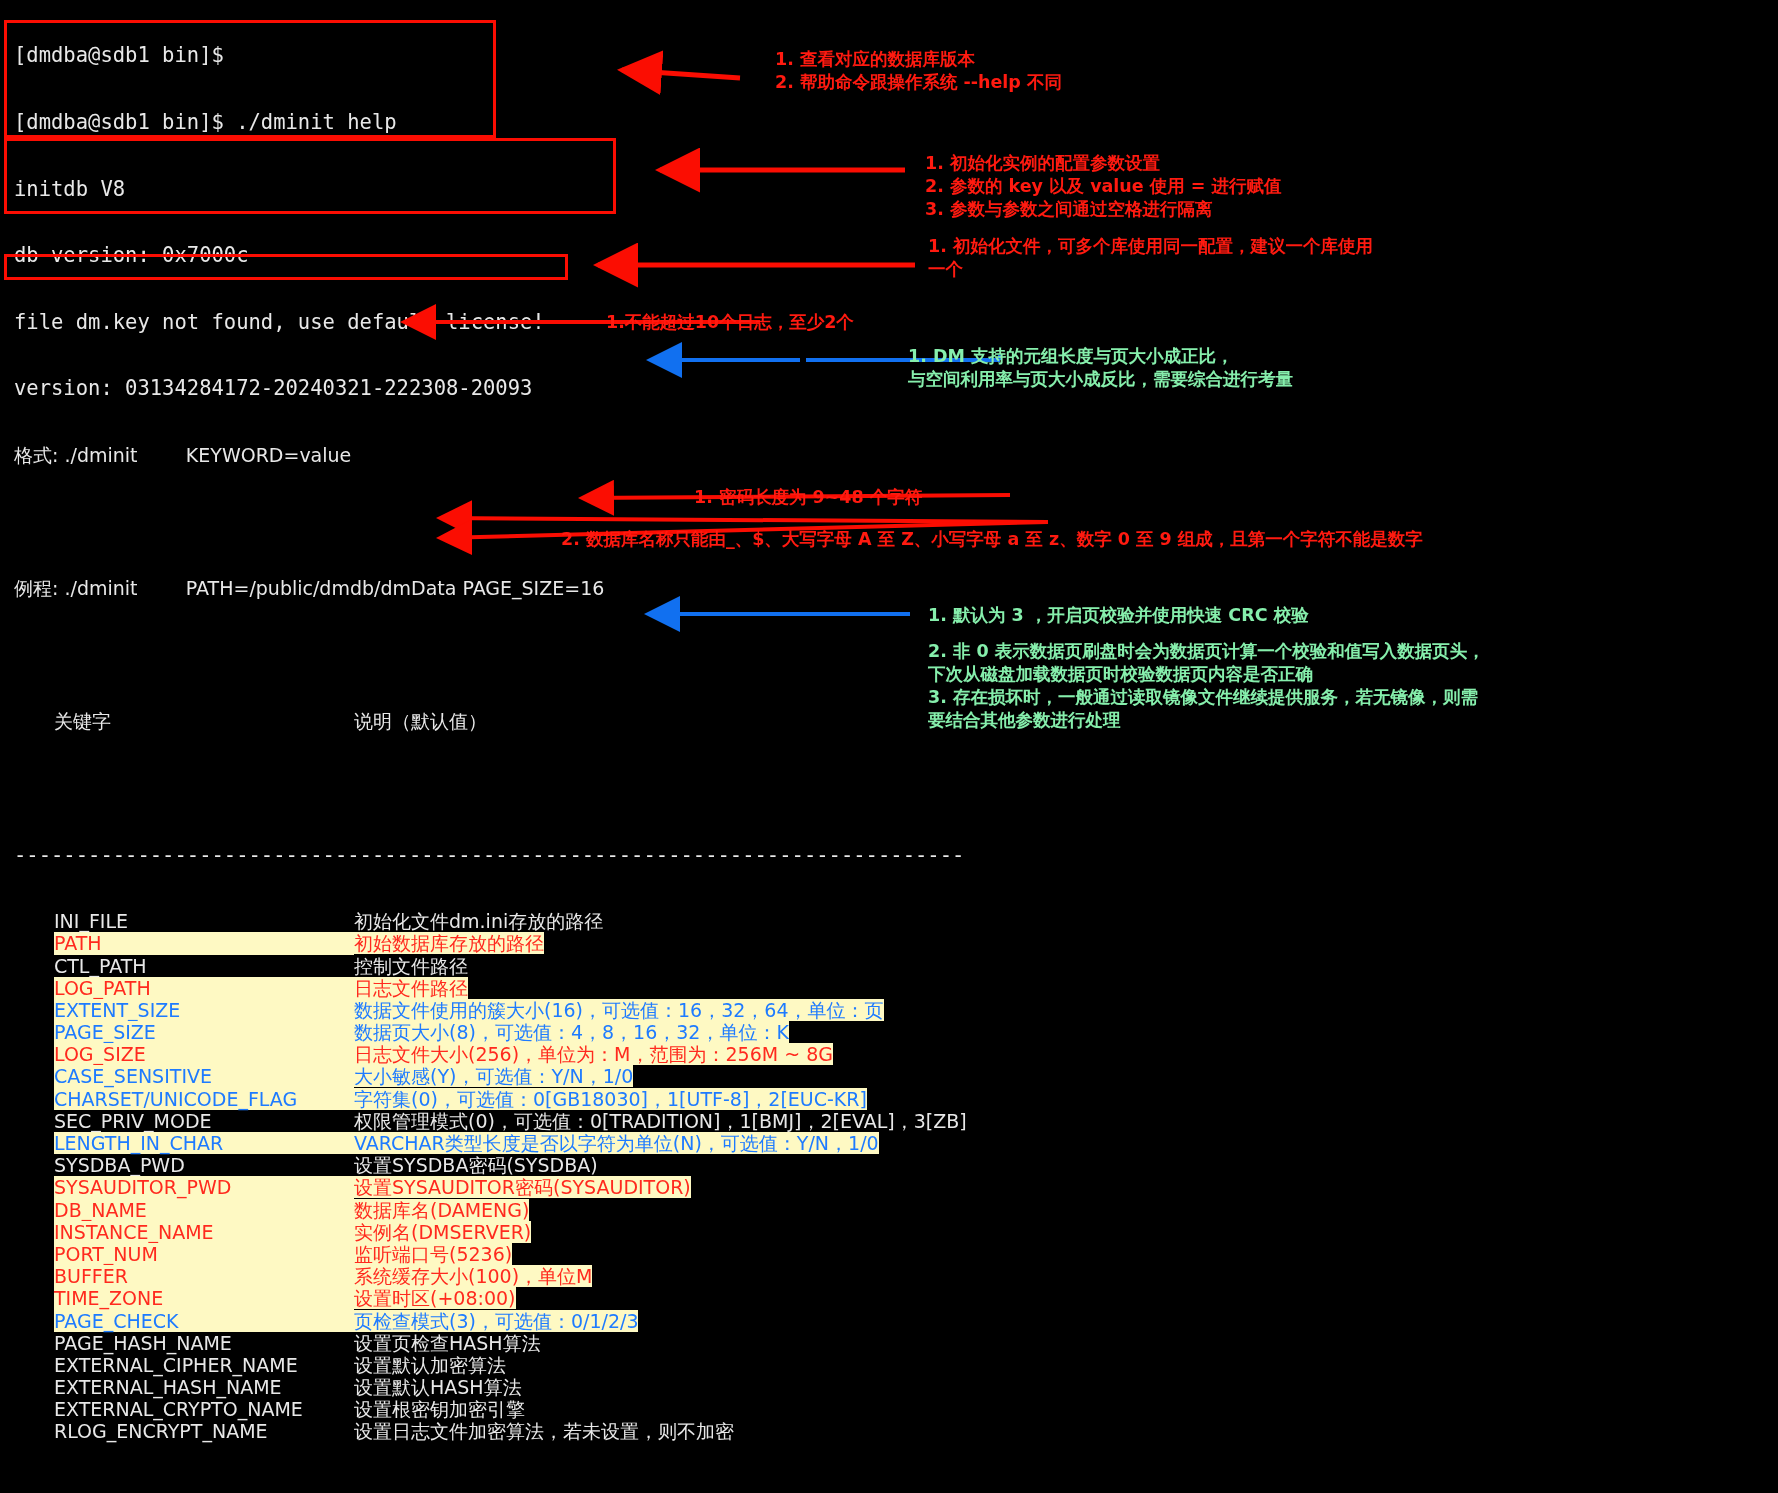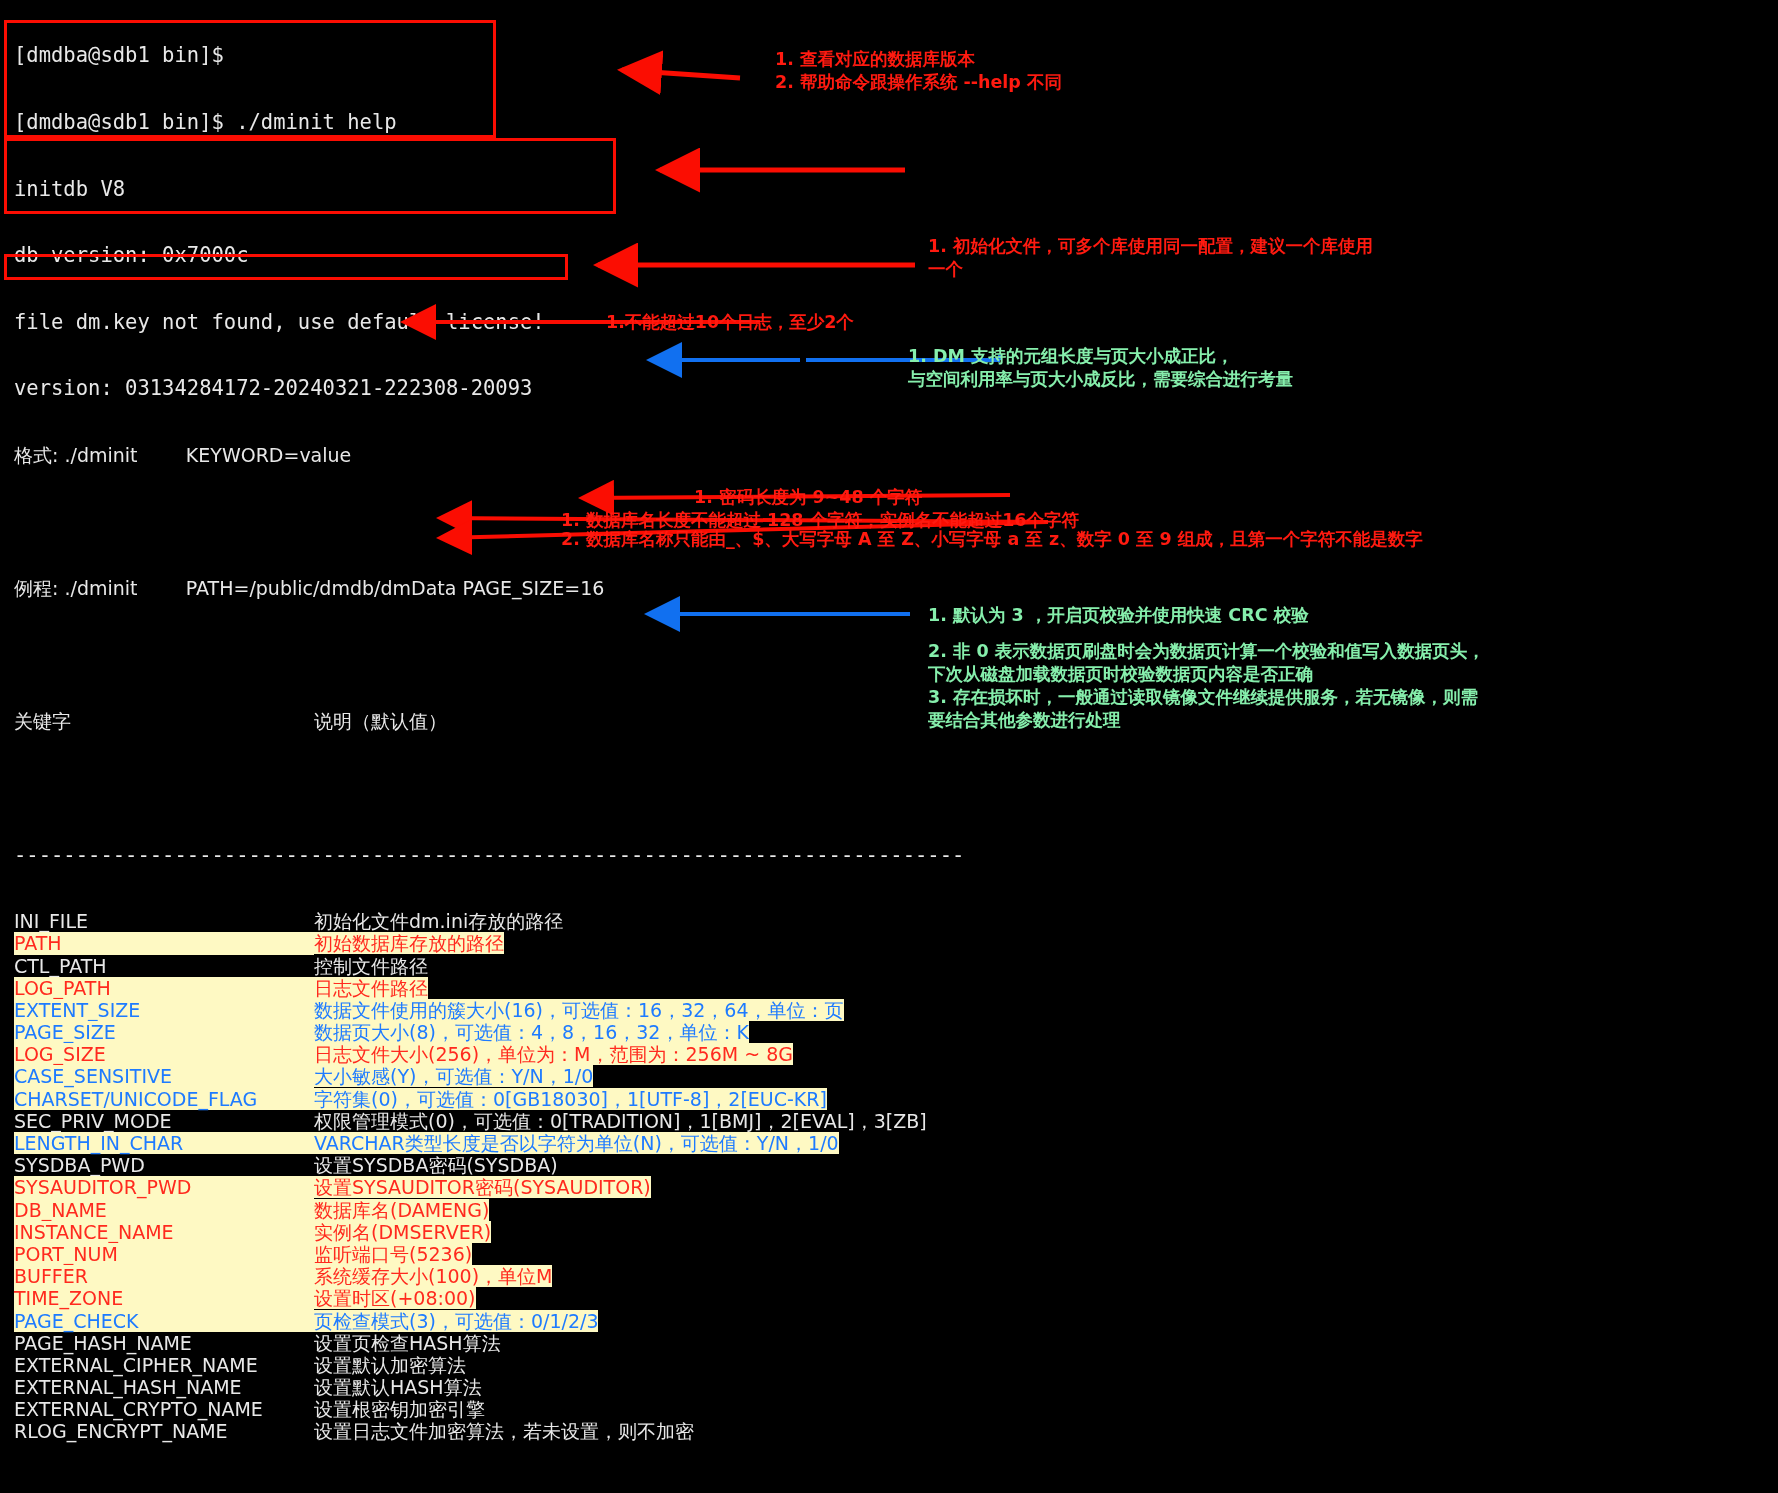--- a/index.html
+++ b/index.html
@@ -7,21 +7,21 @@
     width:1778px;height:1493px;position:relative;overflow:hidden;
     font-family:"DejaVu Sans Mono","Liberation Mono",monospace;
   }
   
   #term{
     position:absolute;left:0;top:0;width:1778px;height:1493px;
     font-size:20.5px;line-height:22.2px;letter-spacing:0px;
     color:#e6e6e6;white-space:pre;
   }
   .line{height:22.2px;display:block;position:relative;padding-left:14px;}
-  .kw{display:inline-block;width:300px;}
+  .kw{display:inline-block;width:300px;margin-left:40px;}
   .white{color:#e8e8e8;}
   .red{color:#ff2a1e;}
   .blue{color:#1e7bff;}
   
   .hl{background:#fef9c3;}
   .cjk{font-family:"DejaVu Sans","Liberation Sans",sans-serif;font-size:19px;}
 
   
   #overlay{position:absolute;left:0;top:0;width:1527px;height:1493px;pointer-events:none;}
   .ann{
@@ -77,26 +77,28 @@
     <line x1="1048" y1="522" x2="440" y2="538" stroke="#fb0d02" stroke-width="4" marker-end="url(#ar)"></line>
     <line x1="910" y1="614" x2="648" y2="614" stroke="#1170f0" stroke-width="4" marker-end="url(#ab)"></line>
   </svg>
 
   <div class="box" style="left:4px;top:20px;width:492px;height:118px;"></div>
   <div class="box" style="left:4px;top:138px;width:612px;height:76px;"></div>
   <div class="box" style="left:4px;top:254px;width:564px;height:26px;"></div>
 
   <div class="ann r" style="left:775px;top:48px;">1. 查看对应的数据库版本
 2. 帮助命令跟操作系统 --help 不同</div>
+  <div class="ann r" style="left:925px;top:152px;">1. 初始化实例的配置参数设置
+2. 参数的 key 以及 value 使用 = 进行赋值
+3. 参数与参数之间通过空格进行隔离</div>
   <div class="ann r" style="left:928px;top:235px;">1. 初始化文件，可多个库使用同一配置，建议一个库使用
 一个</div>
   <div class="ann r" style="left:606px;top:311px;">1.不能超过10个日志，至少2个</div>
   <div class="ann b" style="left:908px;top:345px;">1. DM 支持的元组长度与页大小成正比，
 与空间利用率与页大小成反比，需要综合进行考量</div>
   <div class="ann r" style="left:694px;top:486px;">1. 密码长度为 9~48 个字符</div>
-  <div class="ann r" style="left:561px;top:509px;">1. 数据库名长度不能超过 128 个字符，实例名不能超过16个字符</div>
   <div class="ann r" style="left:561px;top:528px;">2. 数据库名称只能由_、$、大写字母 A 至 Z、小写字母 a 至 z、数字 0 至 9 组成，且第一个字符不能是数字</div>
   <div class="ann b" style="left:928px;top:604px;">1. 默认为 3 ，开启页校验并使用快速 CRC 校验</div>
   <div class="ann b" style="left:928px;top:640px;">2. 非 0 表示数据页刷盘时会为数据页计算一个校验和值写入数据页头，
 下次从磁盘加载数据页时校验数据页内容是否正确</div>
   <div class="ann b" style="left:928px;top:686px;">3. 存在损坏时，一般通过读取镜像文件继续提供服务，若无镜像，则需
 要结合其他参数进行处理</div>
 </div>
 
 </body></html>

